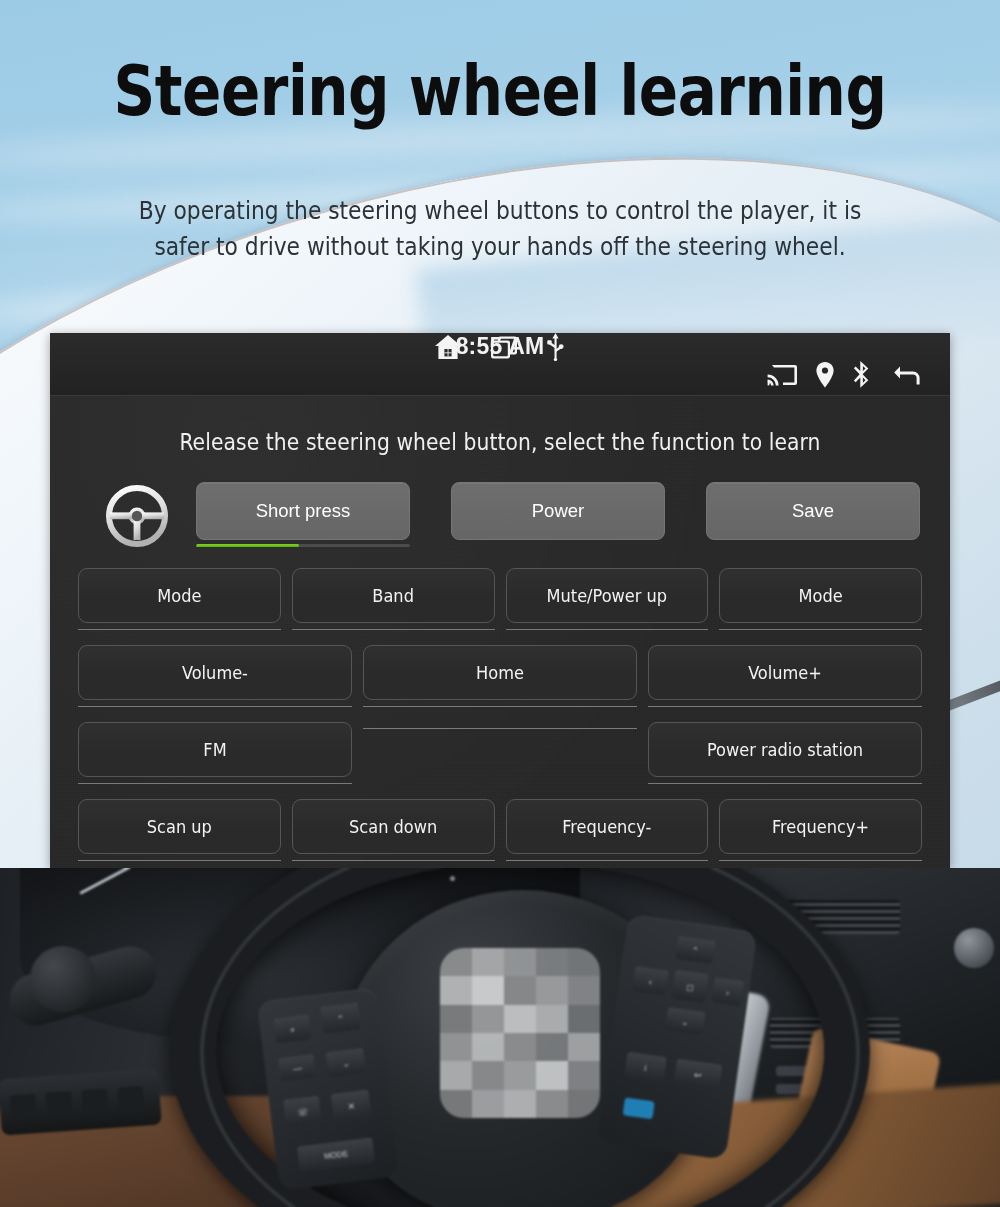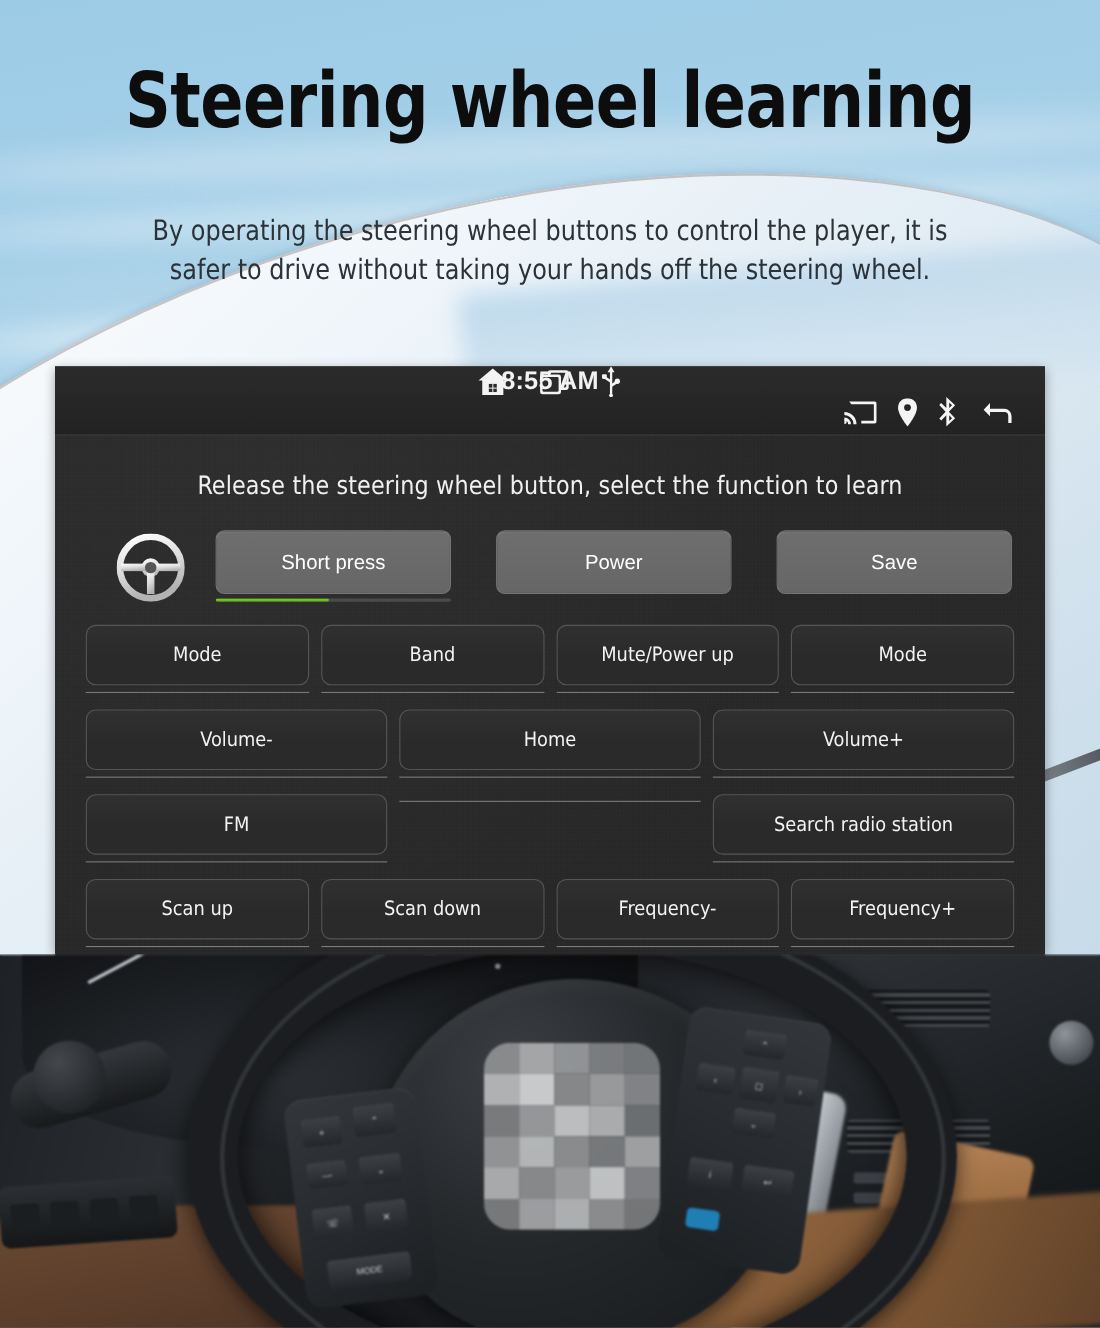--- a/index.html
+++ b/index.html
@@ -558,21 +558,21 @@
 
       <div class="grid-row">
         <div class="cell-wrap">
           <div class="cell">FM</div>
           <div class="cell-rule"></div>
         </div>
         <div class="cell-wrap">
           <div class="cell-rule"></div>
         </div>
         <div class="cell-wrap">
-          <div class="cell">Search radio station</div>
+          <div class="cell">Power radio station</div>
           <div class="cell-rule"></div>
         </div>
       </div>
 
       <div class="grid-row">
         <div class="cell-wrap">
           <div class="cell">Scan up</div>
           <div class="cell-rule"></div>
         </div>
         <div class="cell-wrap">

